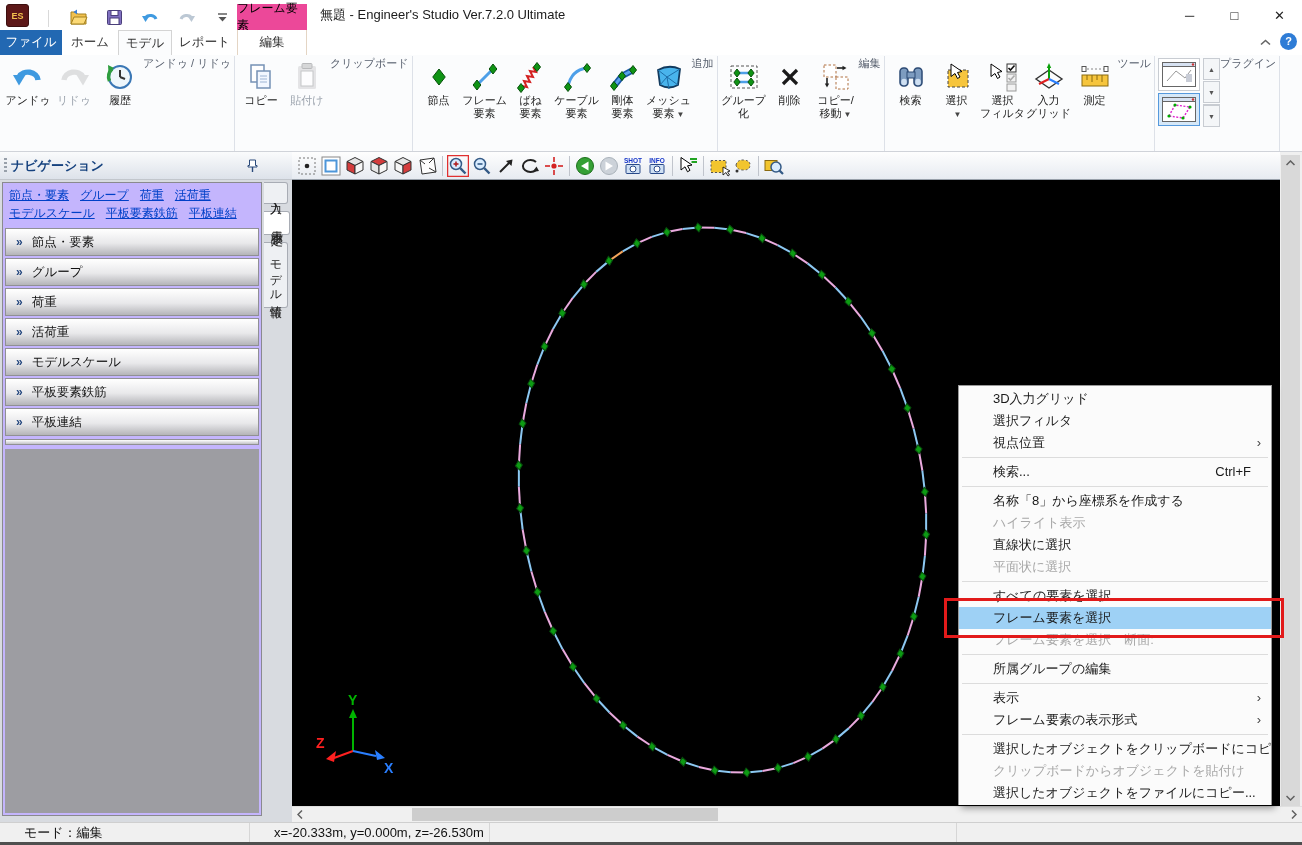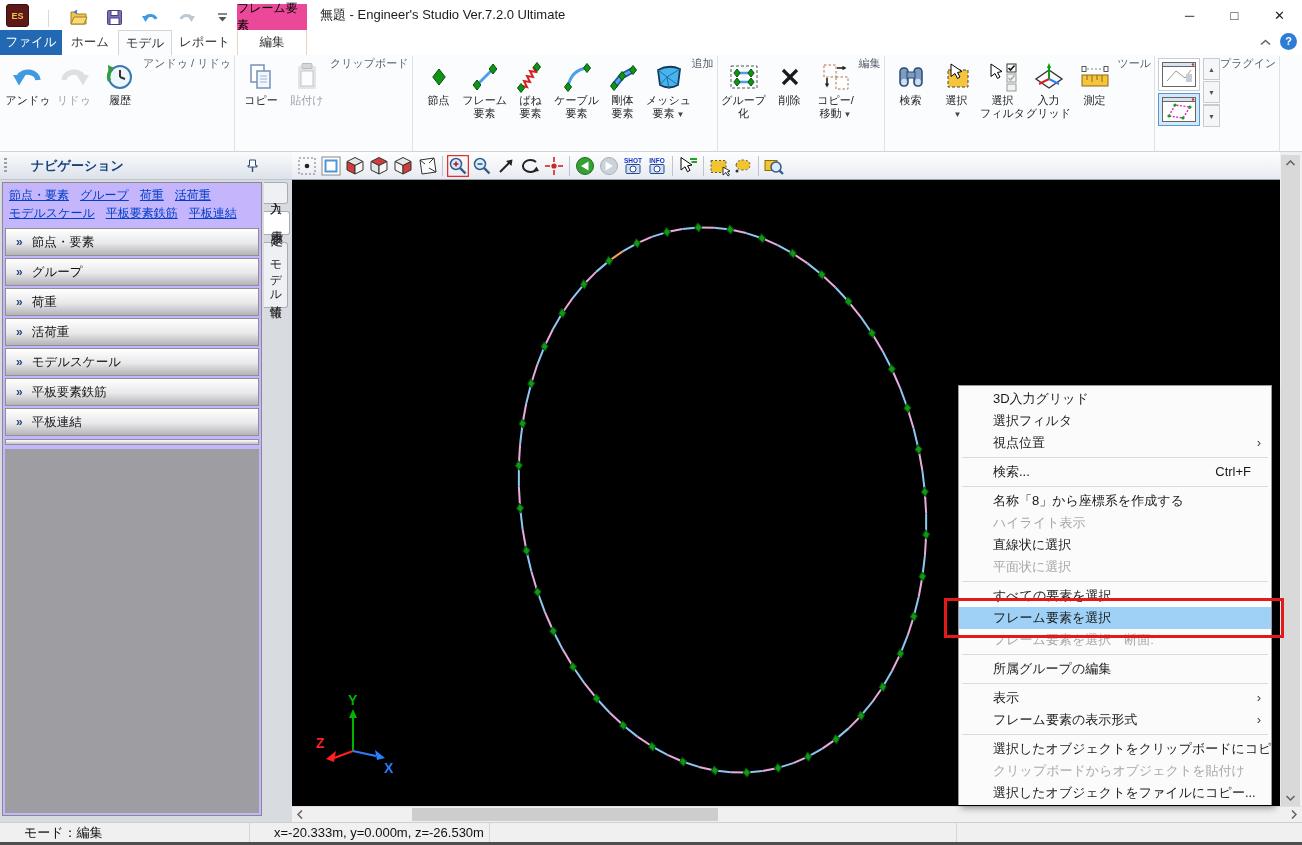--- a/index.html
+++ b/index.html
@@ -49,21 +49,21 @@
   .viewtoolbar{position:absolute;left:292px;top:152px;width:988px;height:28px;
                background:linear-gradient(#fefefe,#e7ebf1);border-bottom:1px solid #98a0aa;
                display:flex;align-items:center;padding-left:3px;box-sizing:border-box}
   .vbtn{width:24px;height:24px;display:flex;align-items:center;justify-content:center}
   .vsep{width:1px;height:20px;background:#c0c4cc;margin:0 3px}
   
   .navpanel{position:absolute;left:0;top:152px;width:292px;height:670px;background:#d8dbe0}
   .navheader{position:absolute;left:0;top:0;width:100%;height:28px;background:linear-gradient(#fafbfc,#dde2ea);
              border-bottom:1px solid #c2c6cc;display:flex;align-items:center;box-sizing:border-box}
   .grip{width:3px;height:16px;margin-left:4px;background:repeating-linear-gradient(to bottom,#98a0aa 0,#98a0aa 2px,transparent 2px,transparent 4px)}
-  .navtitle{color:#15417e;font-weight:bold;font-size:13px;margin-left:24px}
+  .navtitle{color:#15417e;font-weight:bold;font-size:13px;margin-left:4px}
   .pin{position:absolute;right:34px;top:7px}
   .navbody{position:absolute;left:2px;top:30px;width:260px;height:634px;background:#c4b5fd;border:1px solid #8a8a8e;
            display:flex;flex-direction:column;box-sizing:border-box}
   .navlinks{padding:3px 6px 4px;font-size:12px;line-height:18px}
   .navlinks span{color:#0040c8;text-decoration:underline;margin-right:11px;white-space:nowrap;cursor:pointer}
   .acc{height:26px;margin:2px 2px 1px;background:linear-gradient(#ffffff 0%,#e8e8ea 55%,#b4b4b8 100%);
        border:1px solid #909094;display:flex;align-items:center;font-size:12.5px;color:#111}
   .acc .chev{color:#25477e;font-weight:bold;margin:0 9px 0 10px;font-size:12px}
   .accthin{height:4px;margin:2px 2px;background:linear-gradient(#fff,#c2c2c6);border:1px solid #909094}
   .navfill{flex:1;background:#9d9da2;margin:2px 2px 2px}

